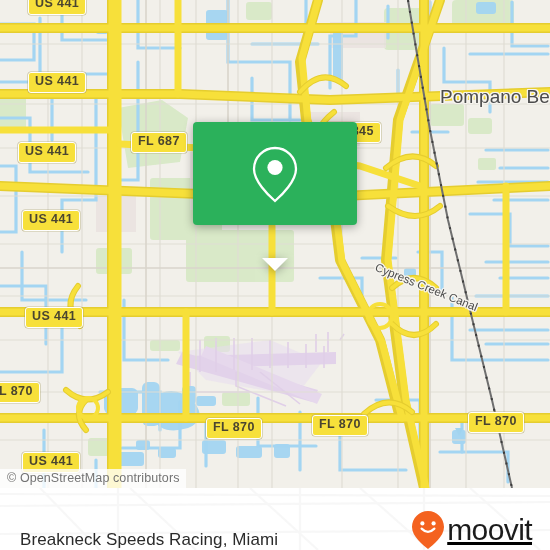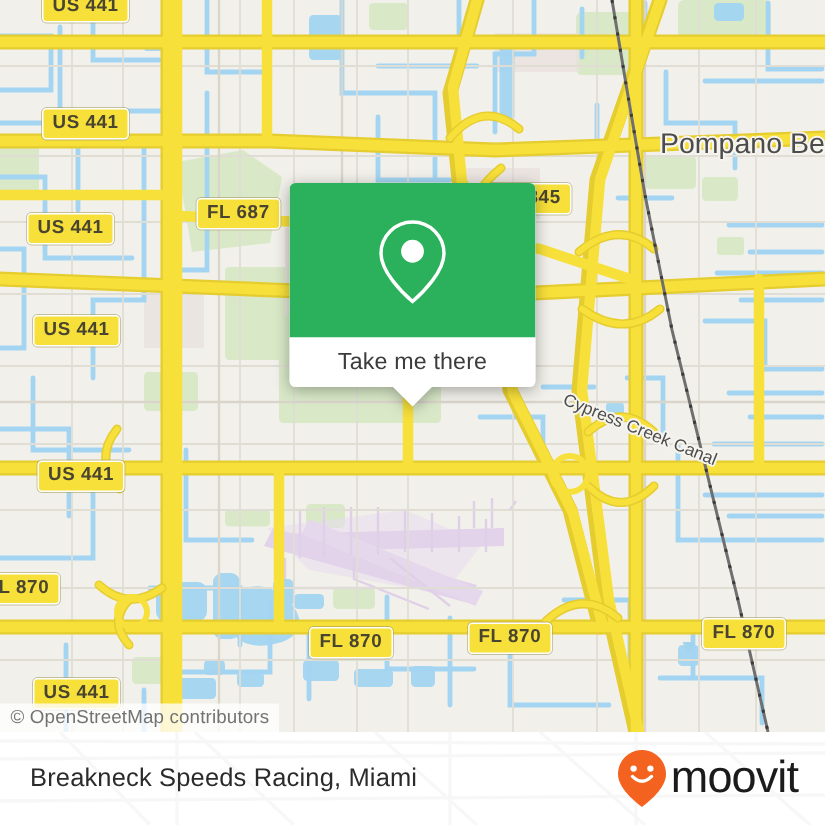--- a/index.html
+++ b/index.html
@@ -127,35 +127,36 @@
     position: absolute;
     left: 0; top: -488px;
     width: 550px; height: 550px;
     opacity: 0.055;
     pointer-events: none;
   }
   #bottombar-content {
     position: relative;
     height: 100%;
     display: flex;
-    align-items: center;
+    align-items: flex-end;
     justify-content: space-between;
     padding: 0 18px 0 20px;
     box-sizing: border-box;
   }
   #place-title {
     font-size: 17px;
     color: #2b2b2b;
     letter-spacing: 0.1px;
     white-space: nowrap;
   }
   #brand {
     display: flex;
     align-items: center;
     gap: 2px;
+    text-decoration: underline;
   }
   #brand-word {
     font-size: 30px;
     color: #1b1b1b;
     letter-spacing: -0.6px;
     line-height: 1;
     font-weight: normal;
   }
 </style>
 </head>
@@ -427,21 +428,20 @@
     <div class="attrib">© OpenStreetMap contributors</div>
 
     <div id="callout">
       <div id="callout-inner">
         <div id="callout-green">
           <svg width="54" height="62" viewBox="0 0 54 62">
             <path d="M27 5 C15.4 5 6 14.4 6 26 C6 38 20 52 27 58 C34 52 48 38 48 26 C48 14.4 38.6 5 27 5 Z" fill="none" stroke="#ffffff" stroke-width="2.3"></path>
             <circle cx="27" cy="24.5" r="7.6" fill="#ffffff"></circle>
           </svg>
         </div>
-        <div id="callout-label">Take me there</div>
       </div>
       <div id="callout-tail"></div>
     </div>
   </div>
 
   <div id="bottombar">
     <svg id="bottombar-watermark" width="550" height="550" viewBox="0 0 550 550">
       <g stroke="#7a7a7a" stroke-width="2.2" fill="none">
         <path d="M0 506 L550 502"></path>
         <path d="M0 534 L550 530"></path>

